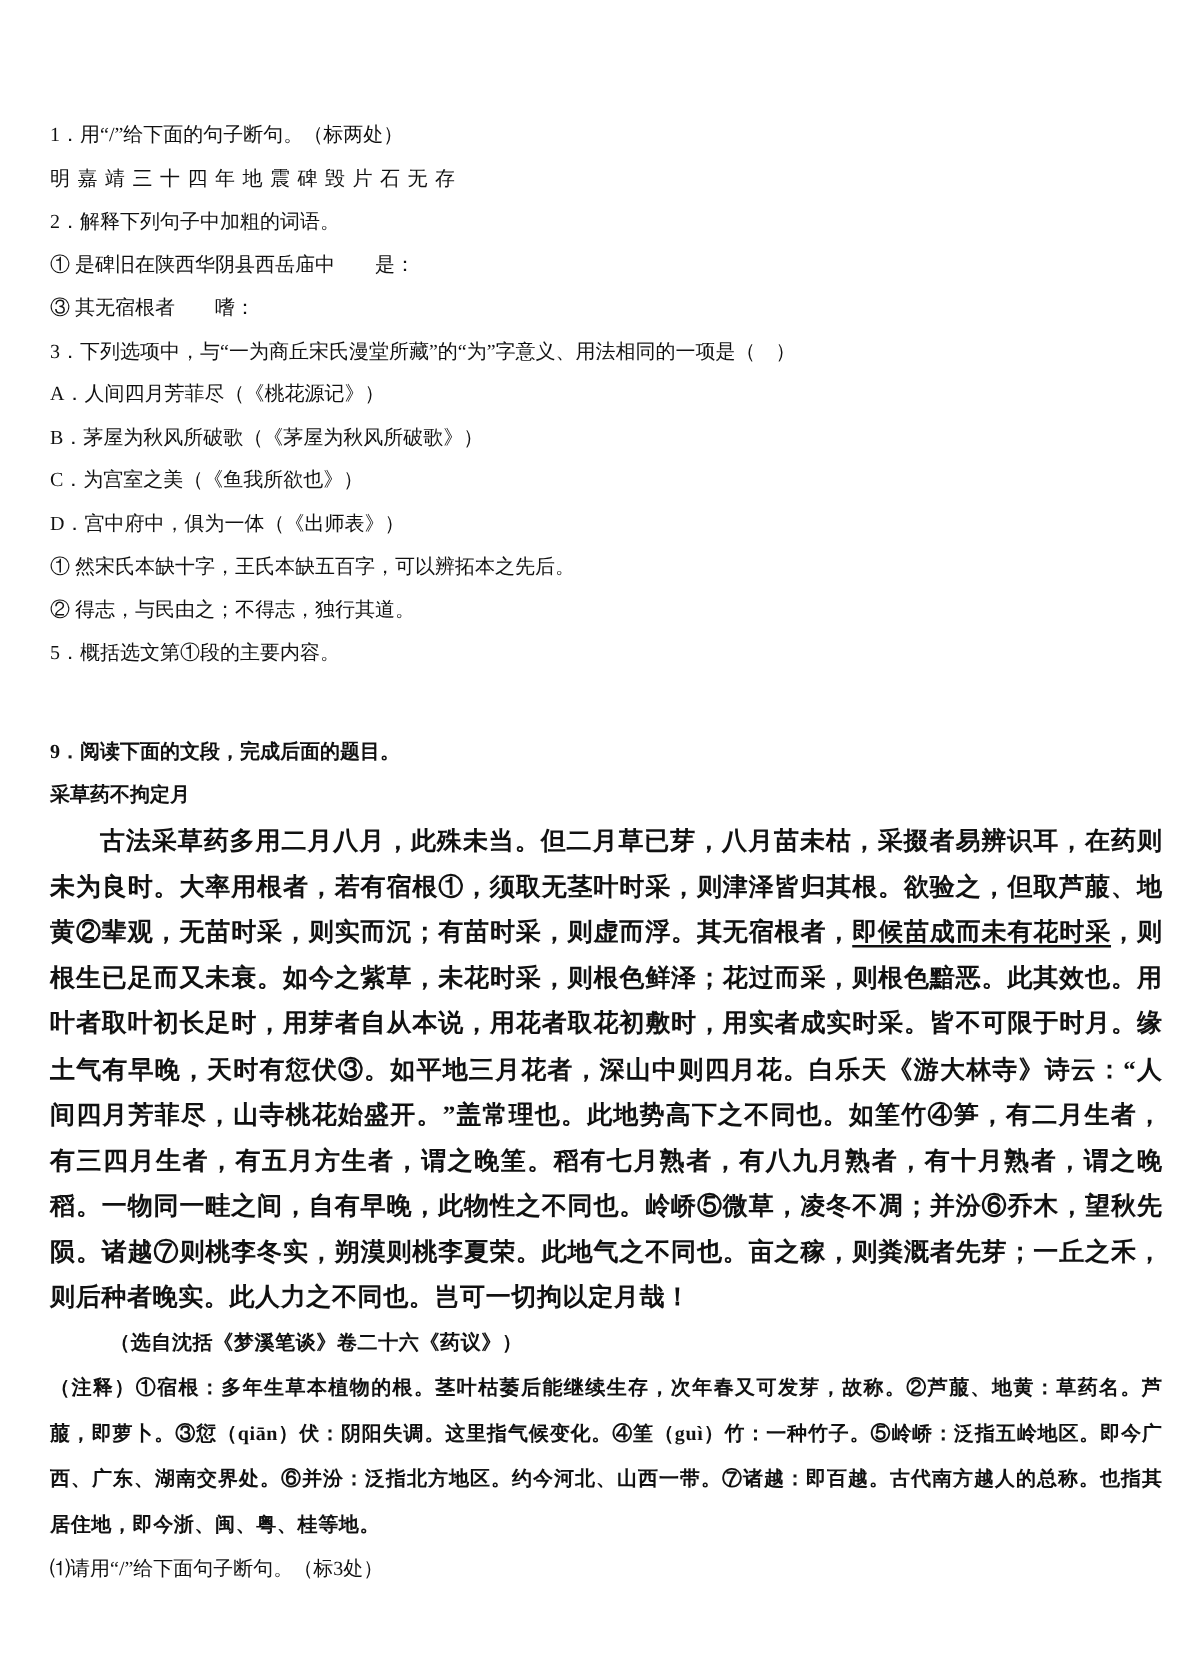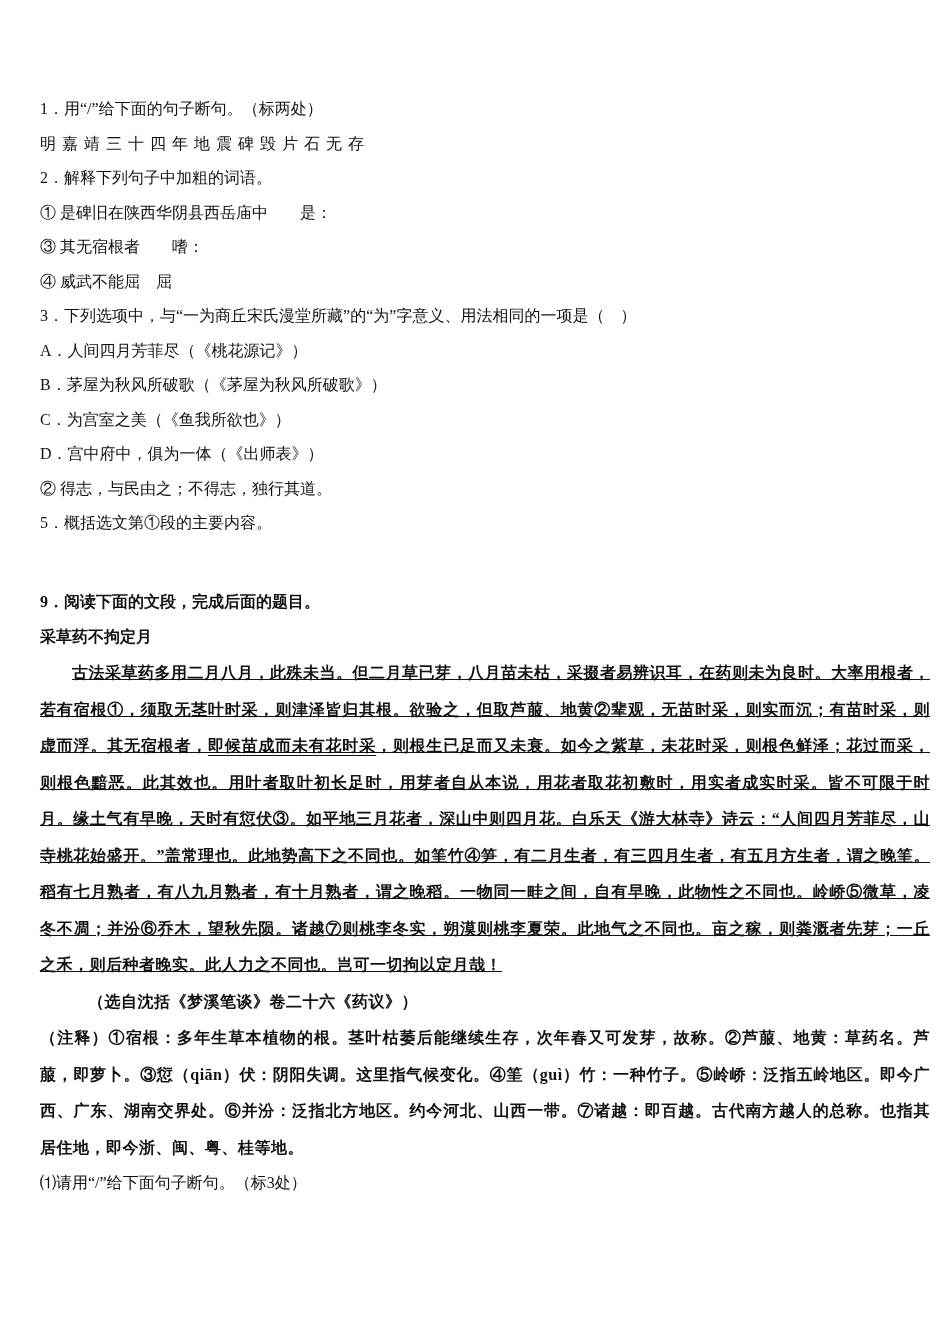--- a/index.html
+++ b/index.html
@@ -23,27 +23,26 @@
     white-space: pre-wrap;
   }
   .spaced-sentence { letter-spacing: 1px; }
   .bold-line { font-weight: bold; margin-top: 44px; }
   .passage-title {
     font-size: 16px;
     font-weight: bold;
     line-height: 36px;
   }
   .passage-body {
-    font-size: 16px;
+    font-size: 20px;
     line-height: 36.5px;
     font-weight: bold;
     text-align: justify;
     text-indent: 2em;
     letter-spacing: 0.5px;
-    text-decoration: underline;
   }
   .underlined { text-decoration: underline; text-underline-offset: 4px; }
   .passage-source {
     font-size: 16px;
     line-height: 36.5px;
     font-weight: bold;
     text-indent: 3em;
     letter-spacing: 0.5px;
   }
   .passage-notes {
@@ -62,28 +61,28 @@
 <body>
 
 <div class="page">
 
   <div class="line">1．用“/”给下面的句子断句。（标两处）</div>
   <div class="line spaced-sentence">明 嘉 靖 三 十 四 年 地 震 碑 毁 片 石 无 存</div>
 
   <div class="line">2．解释下列句子中加粗的词语。</div>
   <div class="line">① 是碑旧在陕西华阴县西岳庙中　　是：</div>
   <div class="line">③ 其无宿根者　　嗜：</div>
-  <div class="line">④ 威武不能屈　屈</div>
 
   <div class="line">3．下列选项中，与“一为商丘宋氏漫堂所藏”的“为”字意义、用法相同的一项是（　）</div>
   <div class="line">A．人间四月芳菲尽（《桃花源记》）</div>
   <div class="line">B．茅屋为秋风所破歌（《茅屋为秋风所破歌》）</div>
   <div class="line">C．为宫室之美（《鱼我所欲也》）</div>
   <div class="line">D．宫中府中，俱为一体（《出师表》）</div>
 
+  <div class="line">① 然宋氏本缺十字，王氏本缺五百字，可以辨拓本之先后。</div>
   <div class="line">② 得志，与民由之；不得志，独行其道。</div>
 
   <div class="line">5．概括选文第①段的主要内容。</div>
 
   <div class="line bold-line"><span>9．</span><span>阅读下面的文段，完成后面的题目。</span></div>
 
   <div class="passage-title">采草药不拘定月</div>
 
   <p class="passage-body"><span>古法采草药多用二月八月，此殊未当。但二月草已芽，八月苗未枯，采掇者易辨识耳，在药则未为良时。大率用根者，若有宿根①，须取无茎叶时采，则津泽皆归其根。欲验之，但取芦菔、地黄②辈观，无苗时采，则实而沉；有苗时采，则虚而浮。其无宿根者，</span><span class="underlined">即候苗成而未有花时采</span><span>，则根生已足而又未衰。如今之紫草，未花时采，则根色鲜泽；花过而采，则根色黯恶。此其效也。用叶者取叶初长足时，用芽者自从本说，用花者取花初敷时，用实者成实时采。皆不可限于时月。缘土气有早晚，天时有愆伏③。如平地三月花者，深山中则四月花。白乐天《游大林寺》诗云：“人间四月芳菲尽，山寺桃花始盛开。”盖常理也。此地势高下之不同也。如筀竹④笋，有二月生者，有三四月生者，有五月方生者，谓之晚筀。稻有七月熟者，有八九月熟者，有十月熟者，谓之晚稻。一物同一畦之间，自有早晚，此物性之不同也。岭峤⑤微草，凌冬不凋；并汾⑥乔木，望秋先陨。诸越⑦则桃李冬实，朔漠则桃李夏荣。此地气之不同也。亩之稼，则粪溉者先芽；一丘之禾，则后种者晚实。此人力之不同也。岂可一切拘以定月哉！</span></p>
 

